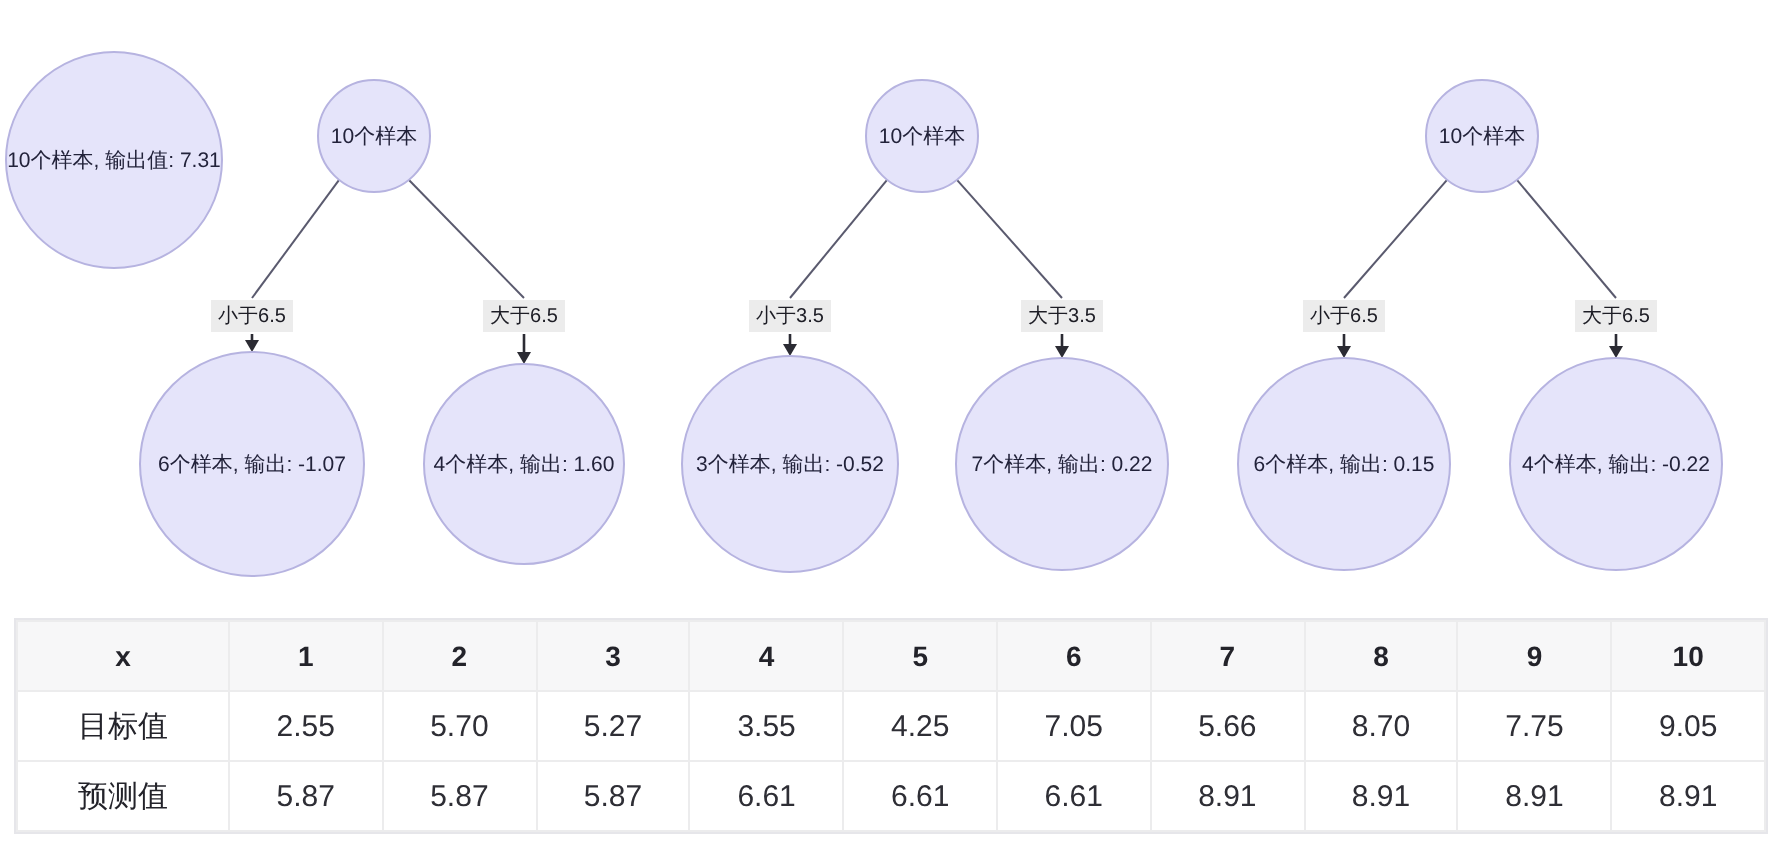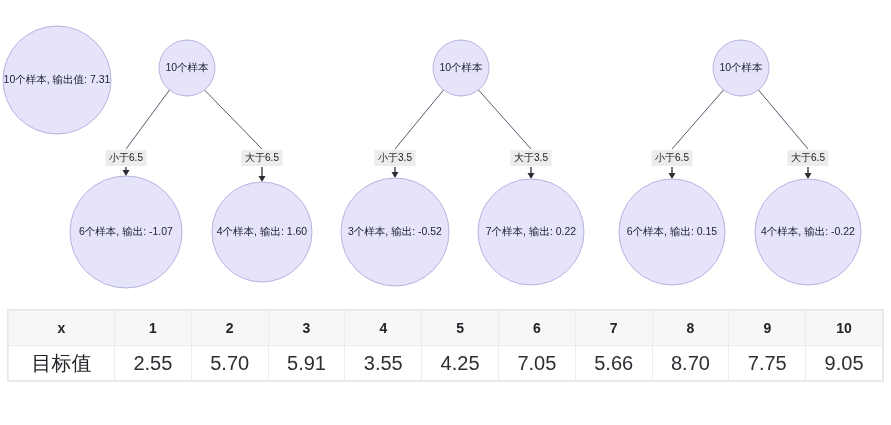--- a/index.html
+++ b/index.html
@@ -81,21 +81,21 @@
     table-layout: fixed;
     background: #ffffff;
     box-shadow: 0 0 0 1px #e6e6ea;
   }
   table.data-table th,
   table.data-table td {
     border: 1px solid #ececed;
     height: 34px;
     text-align: center;
     vertical-align: middle;
-    font-size: 20px;
+    font-size: 15px;
     color: #2e2e35;
     font-family: "Liberation Sans", "DejaVu Sans", sans-serif;
     padding: 0;
   }
   table.data-table thead th {
     background: #f7f7f8;
     font-weight: bold;
     font-size: 14px;
     color: #23232a;
   }
@@ -231,24 +231,37 @@
           <th>8</th>
           <th>9</th>
           <th>10</th>
         </tr>
     </thead>
     <tbody id="tbody-rows">
         <tr>
           <td class="row-label col-first">目标值</td>
           <td>2.55</td>
           <td>5.70</td>
-          <td>5.91</td>
+          <td>5.27</td>
           <td>3.55</td>
           <td>4.25</td>
           <td>7.05</td>
           <td>5.66</td>
           <td>8.70</td>
           <td>7.75</td>
           <td>9.05</td>
         </tr>
+        <tr>
+          <td class="row-label col-first">预测值</td>
+          <td>5.87</td>
+          <td>5.87</td>
+          <td>5.87</td>
+          <td>6.61</td>
+          <td>6.61</td>
+          <td>6.61</td>
+          <td>8.91</td>
+          <td>8.91</td>
+          <td>8.91</td>
+          <td>8.91</td>
+        </tr>
       </tbody>
   </table>
 </div>
 
 </body></html>

